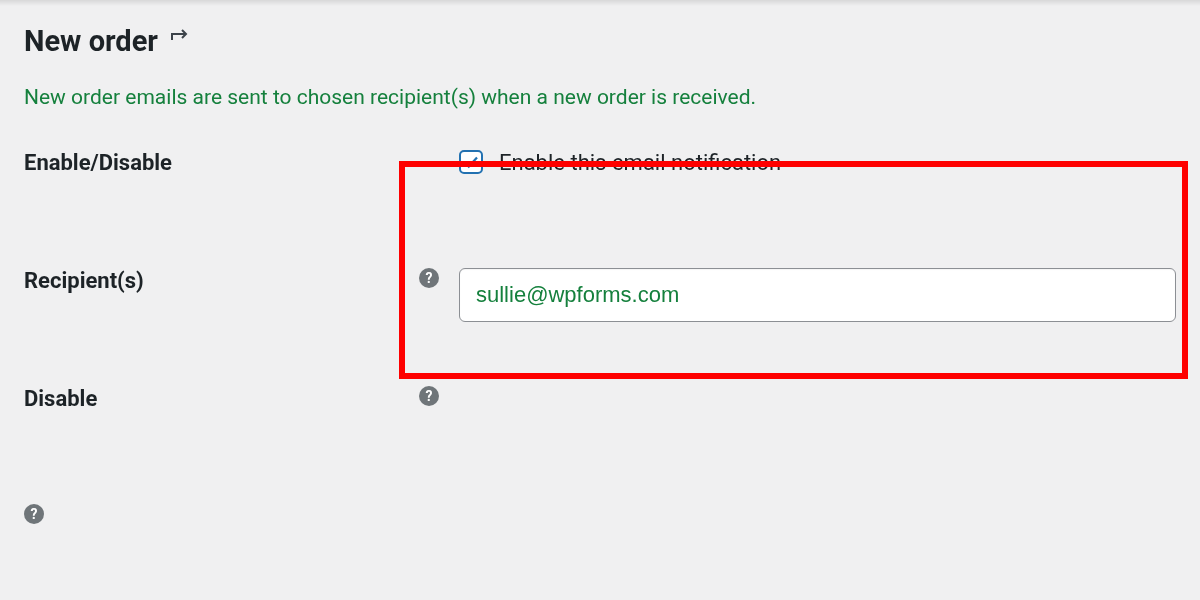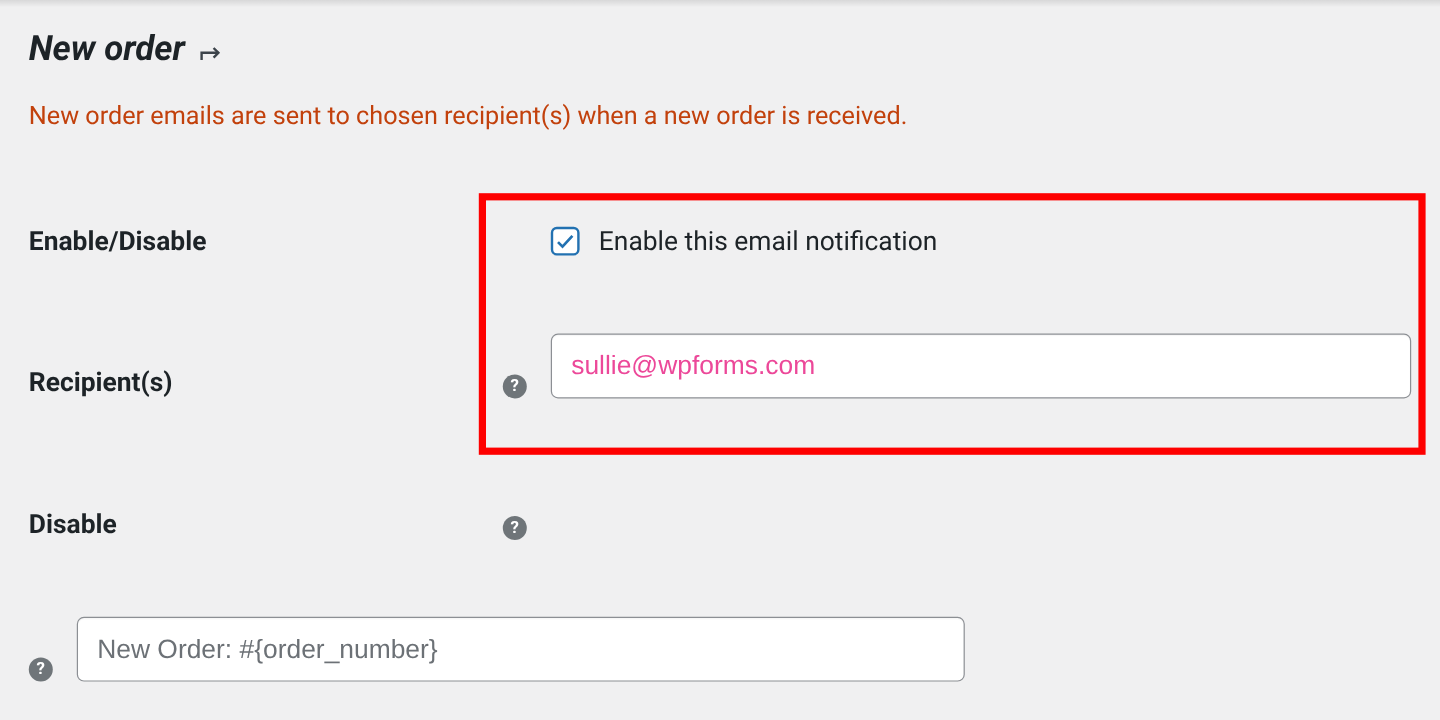--- a/index.html
+++ b/index.html
@@ -21,43 +21,42 @@
     height: 6px;
     background: linear-gradient(to bottom, rgba(0,0,0,0.10), rgba(0,0,0,0));
     pointer-events: none;
   }
   h2.title {
     margin: 8px 0 24px 0;
     font-size: 29px;
     font-weight: 700;
     color: #1d2327;
     display: flex;
-    align-items: flex-end;
+    align-items: flex-start;
     gap: 10px;
-    font-style: italic;
   }
   .back-link {
     display: inline-flex;
     align-items: center;
     color: #3a3a3a;
     text-decoration: none;
     font-size: 22px;
     line-height: 1;
     transform: translateY(2px);
   }
   .back-link svg { width: 24px; height: 24px; }
   .desc {
     font-size: 21px;
-    color: #c2410c;
+    color: #15803d;
     margin: 0 0 36px 0;
     line-height: 1.5;
   }
   .form-row {
     display: flex;
-    align-items: flex-end;
+    align-items: flex-start;
     min-height: 64px;
     position: relative;
   }
   .form-row + .form-row { margin-top: 54px; }
   .label-col {
     flex: 0 0 395px;
     font-size: 22px;
     font-weight: 700;
     color: #1d2327;
   }
@@ -109,21 +108,21 @@
     font-weight: 400;
   }
   input.text-input {
     width: 100%;
     max-width: 740px;
     height: 54px;
     border: 1px solid #8c8f94;
     border-radius: 6px;
     background: #fff;
     font-size: 22px;
-    color: #ec4899;
+    color: #15803d;
     padding: 0 16px;
     outline: none;
     box-shadow: inset 0 1px 1px rgba(0,0,0,0.04);
   }
   input.text-input::placeholder {
     color: #6c7176;
   }
   .highlight-box {
     position: absolute;
     left: 399px;
@@ -182,20 +181,17 @@
     <div class="label-col">Disable</div>
     <div class="help-col">
       <span class="help-icon">?</span>
     </div>
   </div>
 
   <div class="form-row">
     <div class="help-col">
       <span class="help-icon">?</span>
     </div>
-    <div class="field-col">
-      <input type="text" class="text-input" placeholder="New Order: #{order_number}" style="">
-    </div>
   </div>
 
 </div>
 
 <div class="highlight-box"></div>
 
 </body></html>

